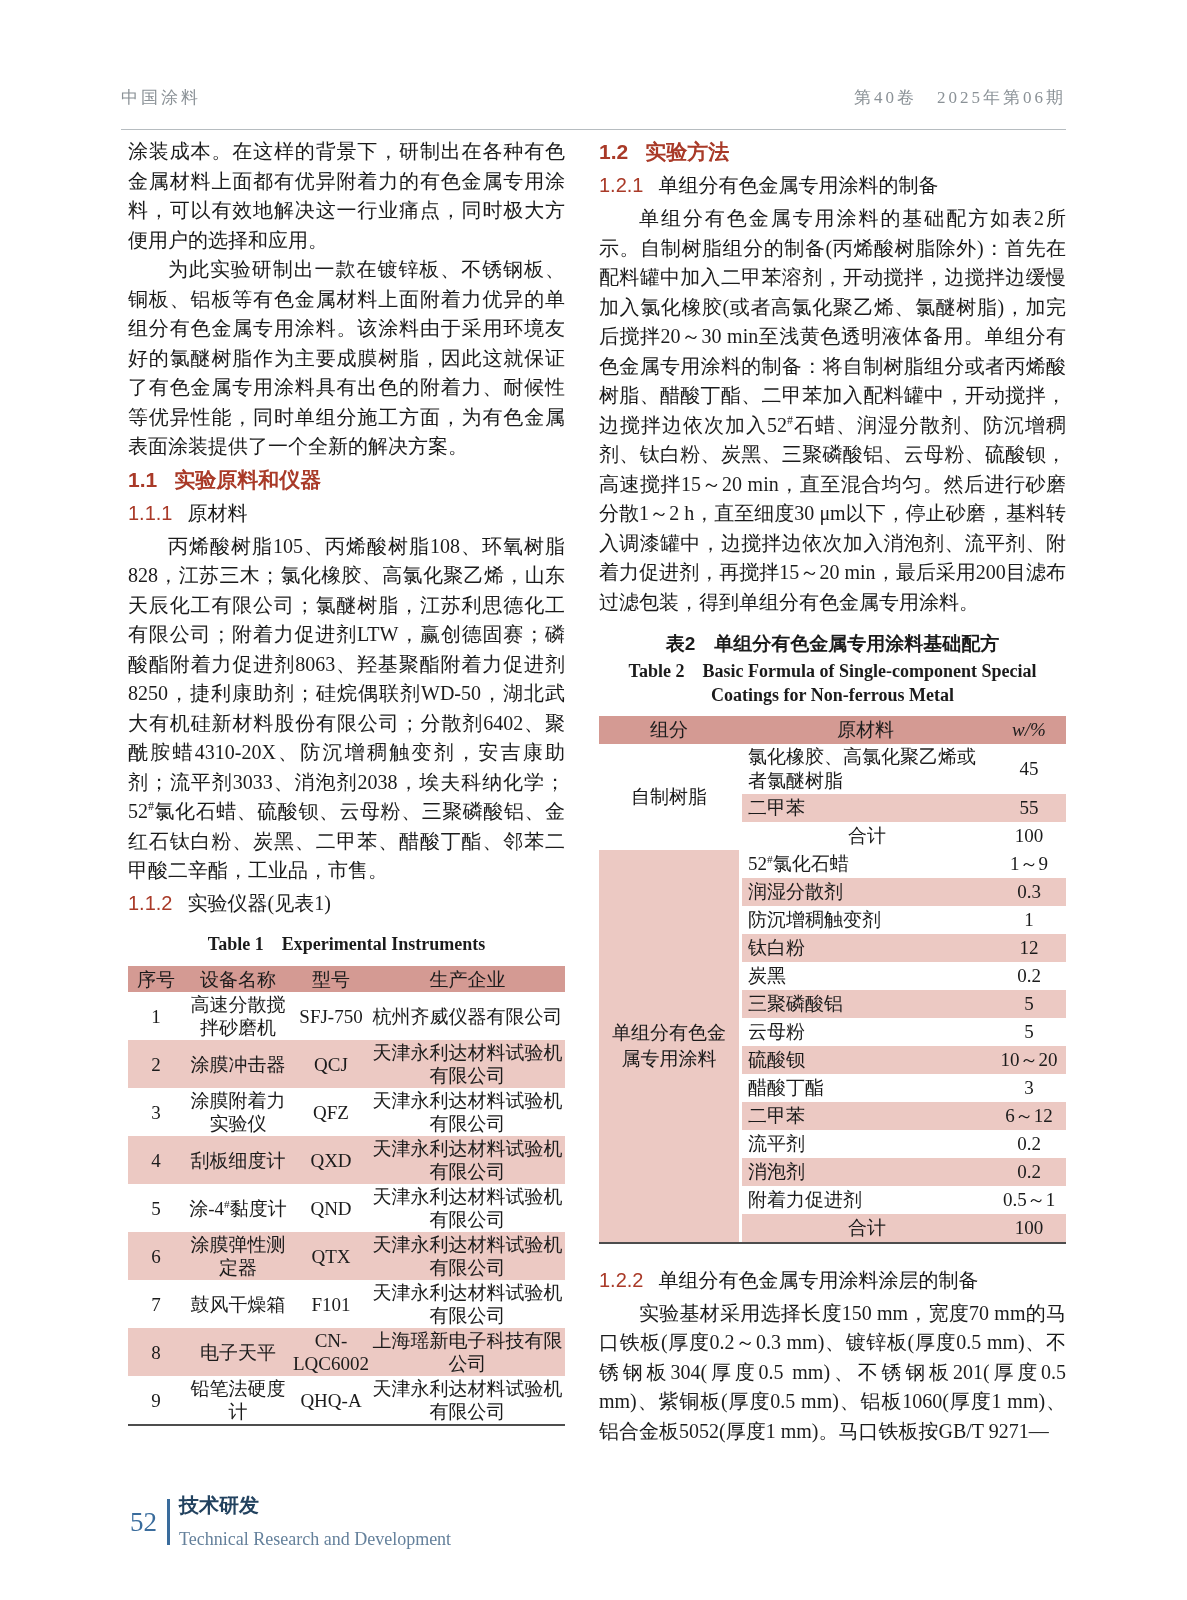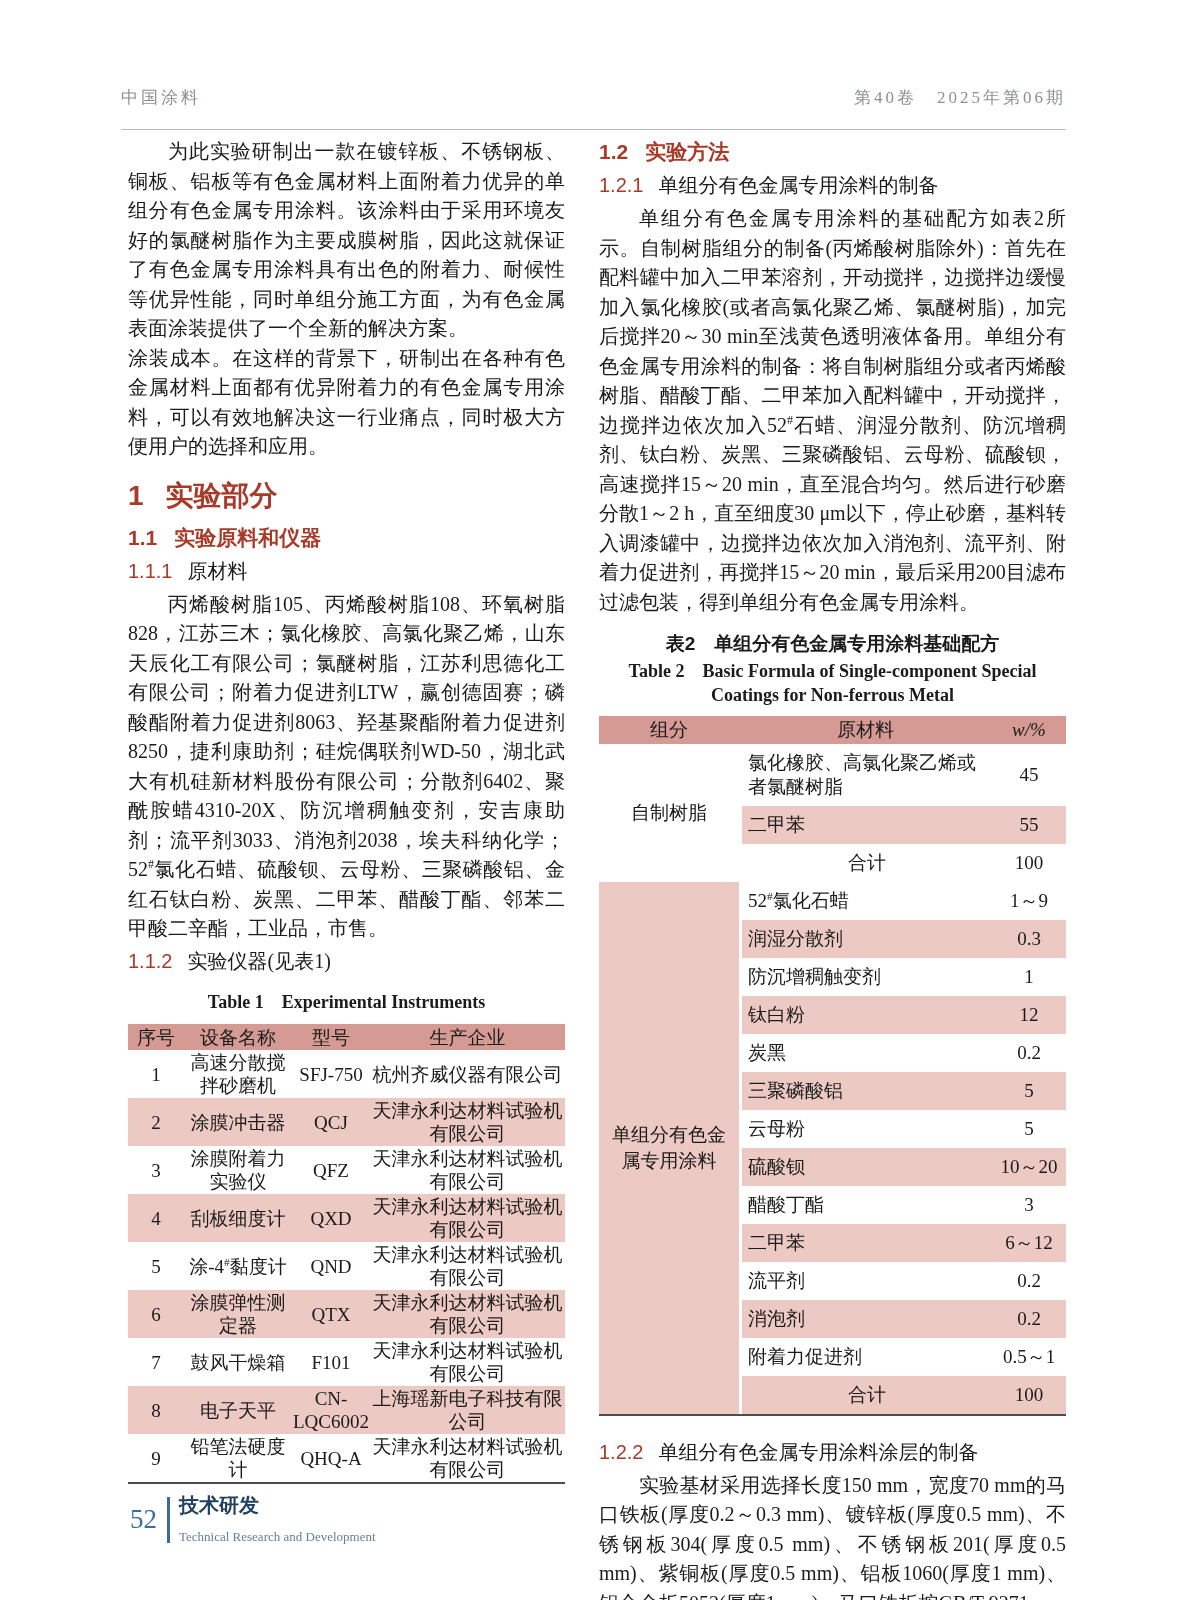--- a/index.html
+++ b/index.html
@@ -70,51 +70,48 @@
   .h-comp{width:140px;text-align:center;}
   .h-mat{flex:1;text-align:center;}
   .h-pct{width:74px;text-align:center;font-style:italic;}
   .t2-group{display:flex;}
   .t2-glabel{width:140px;display:flex;align-items:center;justify-content:center;text-align:center;
              padding:2px 6px;line-height:26px;}
   .t2-glabel.pink{background:var(--pink-light);}
   .t2-grows{flex:1;border-left:3px solid #fff;}
   .t2-row{display:flex;align-items:center;min-height:28px;}
   .t2-row.pink{background:var(--pink-light);}
-  .t2-mat{flex:1;padding:7px 6px;}
+  .t2-mat{flex:1;padding:1px 6px;}
   .t2-val{width:74px;text-align:center;}
   .t2-total .t2-mat{text-align:center;}
 
   
   .footer{position:absolute;left:130px;top:1494px;display:flex;align-items:center;}
   .page-no{font-size:27px;color:var(--blue);margin-right:10px;}
   .footer-bar{width:3px;height:46px;background:var(--blue);margin-right:9px;}
   .footer-zh{font-family:"Liberation Sans","DejaVu Sans",sans-serif;font-weight:bold;font-size:20px;
              color:var(--navy);line-height:1.15;}
-  .footer-en{font-size:13px;color:var(--blue-gray);margin-top:12px;}
+  .footer-en{font-size:18px;color:var(--blue-gray);margin-top:12px;}
 </style>
 </head>
 <body>
 
 <div class="page">
 
   <div class="pageheader">
     <span>中国涂料</span>
     <span>第40卷　2025年第06期</span>
   </div>
 
   <div class="columns">
 
     <div class="col-left">
+      <p class="body">涂装成本。在这样的背景下，研制出在各种有色金属材料上面都有优异附着力的有色金属专用涂料，可以有效地解决这一行业痛点，同时极大方便用户的选择和应用。</p>
       <p class="body indent">为此实验研制出一款在镀锌板、不锈钢板、铜板、铝板等有色金属材料上面附着力优异的单组分有色金属专用涂料。该涂料由于采用环境友好的氯醚树脂作为主要成膜树脂，因此这就保证了有色金属专用涂料具有出色的附着力、耐候性等优异性能，同时单组分施工方面，为有色金属表面涂装提供了一个全新的解决方案。</p>
-      <p class="body">涂装成本。在这样的背景下，研制出在各种有色金属材料上面都有优异附着力的有色金属专用涂料，可以有效地解决这一行业痛点，同时极大方便用户的选择和应用。</p>
-
-      <div class="h1">
-        <span class="num">1</span><span>实验部分</span>
-      </div>
+
 
       <div class="h2">
         <span class="num">1.1</span><span>实验原料和仪器</span>
       </div>
 
       <div class="h3">
         <span class="num">1.1.1</span><span class="title">原材料</span>
       </div>
 
       <p class="body indent">丙烯酸树脂105、丙烯酸树脂108、环氧树脂828，江苏三木；氯化橡胶、高氯化聚乙烯，山东天辰化工有限公司；氯醚树脂，江苏利思德化工有限公司；附着力促进剂LTW，赢创德固赛；磷酸酯附着力促进剂8063、羟基聚酯附着力促进剂8250，捷利康助剂；硅烷偶联剂WD-50，湖北武大有机硅新材料股份有限公司；分散剂6402、聚酰胺蜡4310-20X、防沉增稠触变剂，安吉康助剂；流平剂3033、消泡剂2038，埃夫科纳化学；52<sup>#</sup>氯化石蜡、硫酸钡、云母粉、三聚磷酸铝、金红石钛白粉、炭黑、二甲苯、醋酸丁酯、邻苯二甲酸二辛酯，工业品，市售。</p>

